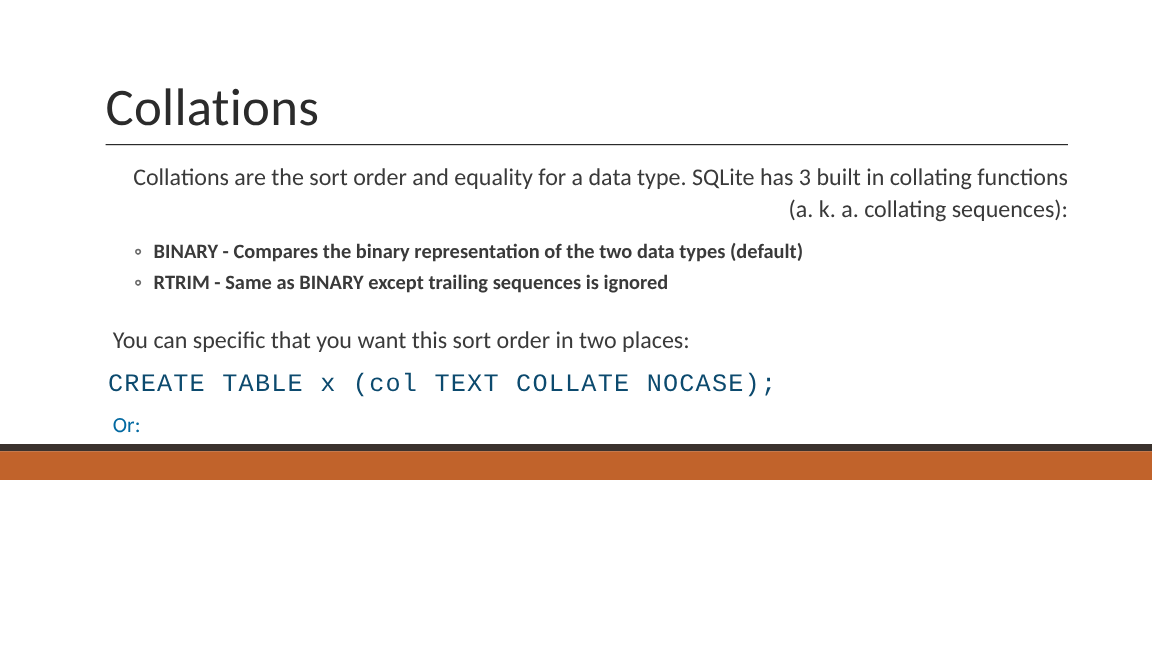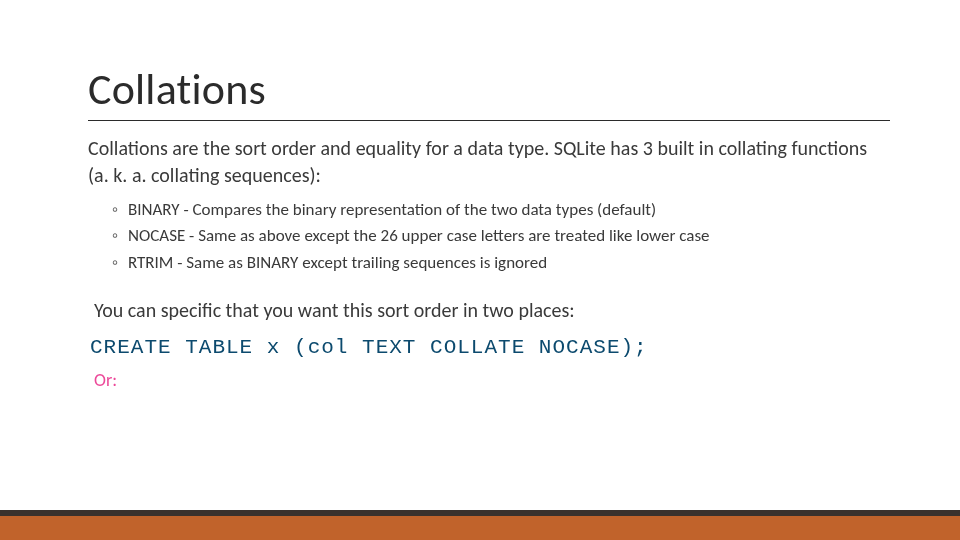--- a/index.html
+++ b/index.html
@@ -8,21 +8,21 @@
     width: 960px;
     height: 540px;
     background: #ffffff;
     font-family: Calibri, "Segoe UI", Arial, sans-serif;
     color: #333333;
     overflow: hidden;
   }
   .slide {
     position: relative;
     width: 960px;
-    height: 540px;
+    height: 400px;
     box-sizing: border-box;
   }
   .content {
     position: absolute;
     left: 88px;
     top: 62px;
     right: 70px;
   }
   .title {
     font-size: 44px;
@@ -35,47 +35,49 @@
     border: none;
     border-top: 1.5px solid #2b2b2b;
     margin: 0 0 14px 0;
     width: 100%;
   }
   .intro {
     font-size: 20px;
     line-height: 1.35;
     color: #3a3a3a;
     margin: 0 0 8px 0;
+    text-align: right;
   }
   .bullets {
     margin: 0 0 22px 24px;
     padding: 0;
   }
   .bullets li {
     list-style: none;
     font-size: 17px;
     line-height: 1.55;
     color: #3a3a3a;
     position: relative;
     padding-left: 16px;
+    font-weight: bold;
   }
   .bullets li::before {
     content: "◦";
     position: absolute;
     left: 0;
     color: #6b6b6b;
   }
   .body-line {
     font-size: 20px;
     color: #3a3a3a;
     margin: 0 0 14px 6px;
   }
   .or-line {
     font-size: 18px;
-    color: #ec4899;
+    color: #0369a1;
     margin: 10px 0 12px 6px;
   }
   .code {
     font-family: Consolas, "Courier New", monospace;
     font-size: 21px;
     letter-spacing: 1px;
     color: #0c4a6e;
     margin: 0 0 6px 2px;
     white-space: pre;
   }
@@ -101,21 +103,20 @@
 <div class="slide">
   <div class="content">
 
     <h1 class="title">Collations</h1>
     <hr class="title-rule">
 
     <p class="intro">Collations are the sort order and equality for a data type. SQLite has 3 built in collating functions (a. k. a. collating sequences):</p>
 
     <ul class="bullets">
       <li>BINARY - Compares the binary representation of the two data types (default)</li>
-      <li>NOCASE - Same as above except the 26 upper case letters are treated like lower case</li>
       <li>RTRIM - Same as BINARY except trailing sequences is ignored</li>
     </ul>
 
     <p class="body-line">You can specific that you want this sort order in two places:</p>
 
     <div class="code">CREATE TABLE x (col TEXT COLLATE NOCASE);</div>
 
     <p class="or-line">Or:</p>
 
 

